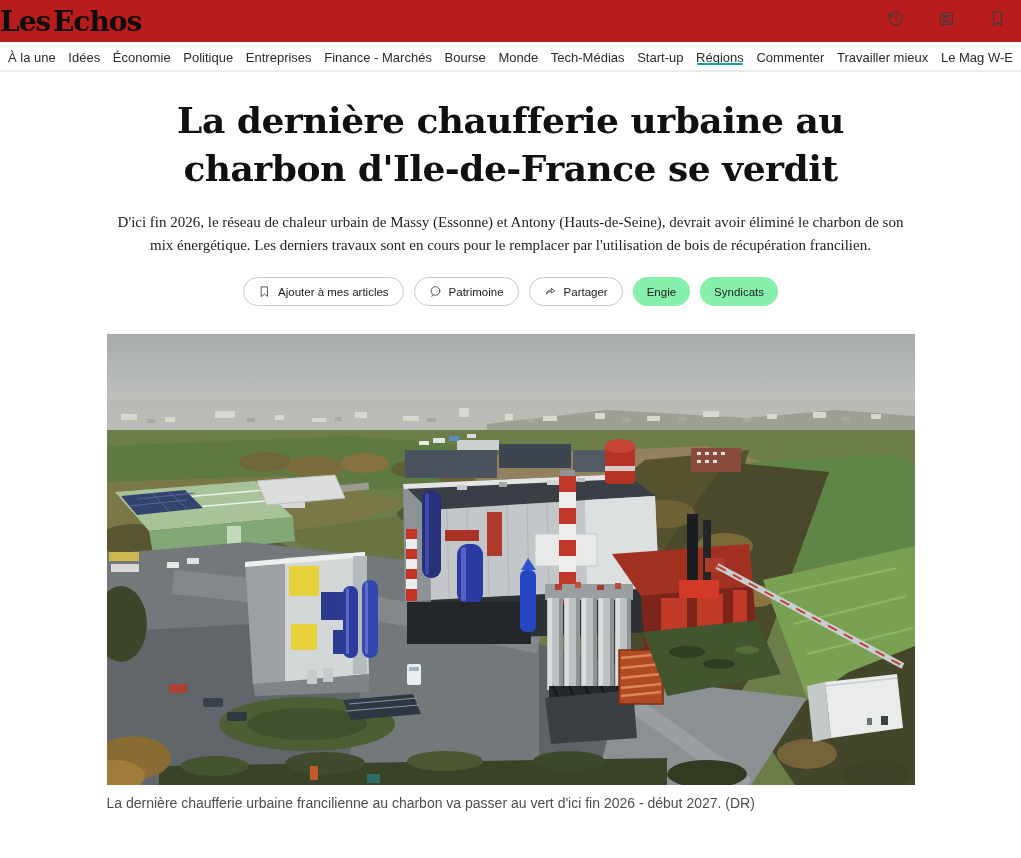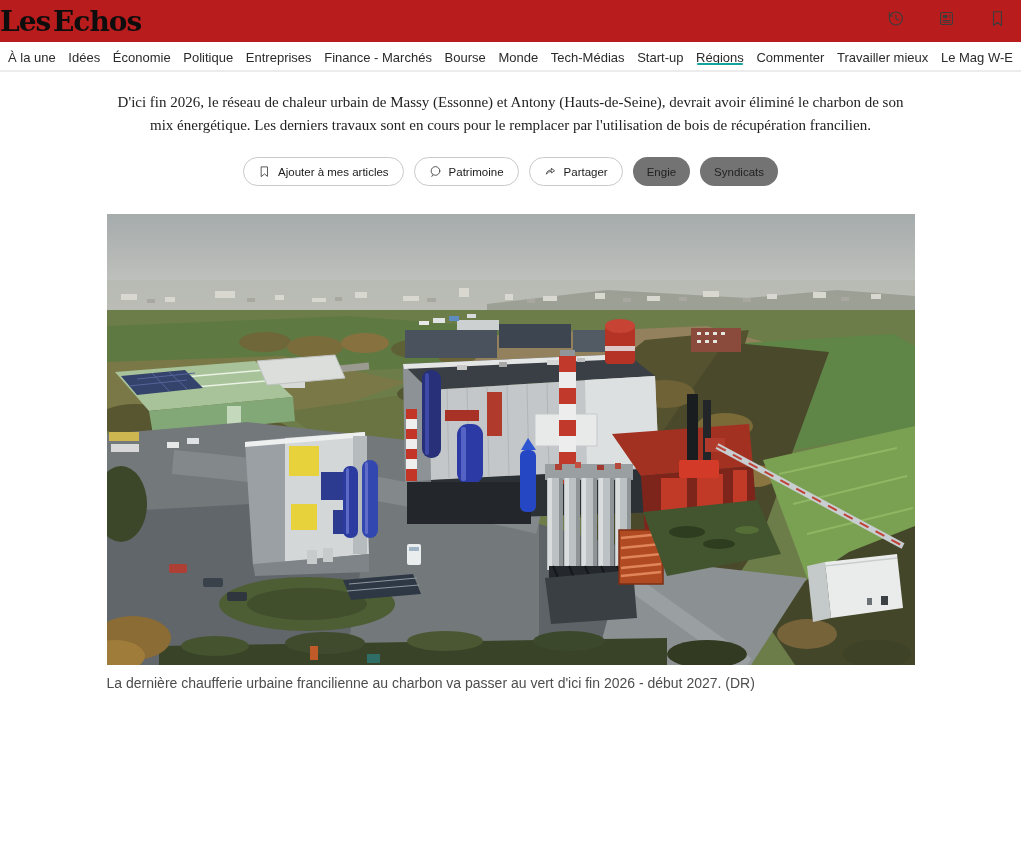--- a/index.html
+++ b/index.html
@@ -45,21 +45,21 @@
     text-align:center; color:#222; margin:19px auto 0; max-width:810px;
   }
   .actions { display:flex; justify-content:center; align-items:center; gap:10px; margin-top:21px; }
   .pill-btn {
     display:inline-flex; align-items:center; gap:7px; border:1px solid #c9c9c9;
     border-radius:999px; background:#fff; padding:0 14px; height:29px;
     font-size:11.5px; color:#1a1a1a; cursor:pointer; font-family:inherit;
   }
   .pill-btn svg { width:13px; height:13px; stroke:#333; fill:none; stroke-width:1.5; stroke-linecap:round; stroke-linejoin:round; }
   .tag {
-    background:#737373; border-radius:999px; padding:0 14px; height:29px;
+    background:#86efac; border-radius:999px; padding:0 14px; height:29px;
     display:inline-flex; align-items:center; font-size:11.5px; color:#222; cursor:pointer;
   }
   .photo-wrap { margin-top:28px; width:808px; height:451px; line-height:0; }
   .caption { font-size:14px; color:#4d4d4d; margin-top:9px; line-height:1.3; }
 </style>
 </head>
 <body>
 
 <header class="header">
   <div class="logo">Les Echos</div>
@@ -97,20 +97,24 @@
   <a href="#">Monde</a>
   <a href="#">Tech-Médias</a>
   <a href="#">Start-up</a>
   <a href="#" class="active">Régions</a>
   <a href="#">Commenter</a>
   <a href="#">Travailler mieux</a>
   <a href="#">Le Mag W-E</a>
 </nav>
 
 <main class="article">
+  <h1 class="title">
+    <span class="line">La dernière chaufferie urbaine au</span>
+    <span class="line">charbon d'Ile-de-France se verdit</span>
+  </h1>
 
   <p class="subtitle">D'ici fin 2026, le réseau de chaleur urbain de Massy (Essonne) et Antony (Hauts-de-Seine), devrait avoir éliminé le charbon de son mix énergétique. Les derniers travaux sont en cours pour le remplacer par l'utilisation de bois de récupération francilien.</p>
 
   <div class="actions">
     <button class="pill-btn">
       <svg viewBox="0 0 24 24">
         <path d="M6.5 3.5 h11 V21 l-5.5 -4.5 L6.5 21 Z"></path>
       </svg>
       <span>Ajouter à mes articles</span>
     </button>

